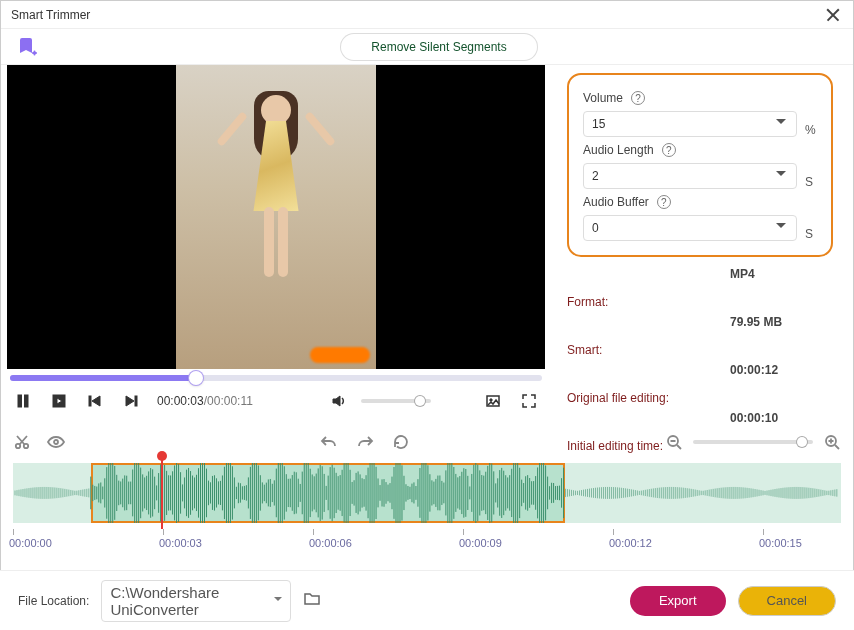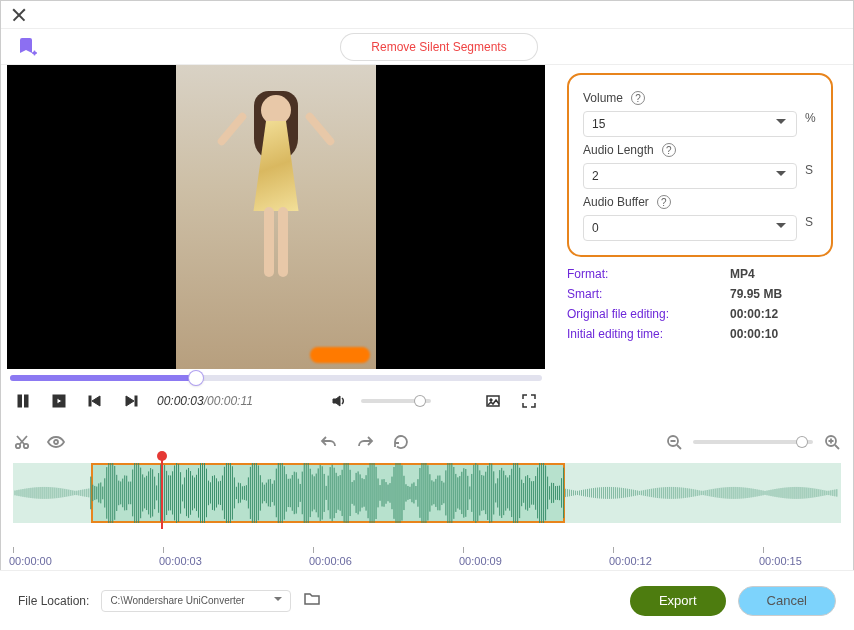--- a/index.html
+++ b/index.html
@@ -11,21 +11,21 @@
   .close-x::before, .close-x::after { content:""; position:absolute; top:8px; left:0; width:16px; height:1.5px; background:#444; }
   .close-x::before { transform: rotate(45deg); }
   .close-x::after { transform: rotate(-45deg); }
 
   .header { display: flex; align-items: center; height: 36px; padding: 0 14px; border-bottom: 1px solid #eee; }
   .logo { width: 24px; height: 24px; position: relative; }
   .logo svg { width: 24px; height: 24px; }
   .tabgroup { flex: 1; display: flex; justify-content: center; }
   .pill { display: flex; background: #e9eaef; border-radius: 16px; height: 26px; }
   .tab { padding: 0 30px; line-height: 26px; font-size: 12px; color: #555; border-radius: 16px; cursor: pointer; }
-  .tab.active { background: #fff; color: #ef4444; box-shadow: 0 0 0 1px #ddd; }
+  .tab.active { background: #fff; color: #14532d; box-shadow: 0 0 0 1px #ddd; }
 
   .main { display: flex; height: 362px; }
   .preview-col { width: 550px; display: flex; flex-direction: column; }
   .video-frame { width: 538px; height: 304px; margin: 0 auto; background: #000; position: relative; display: flex; justify-content: center; }
   .video-content { width: 200px; height: 100%; background: linear-gradient(180deg,#d9d2c5 0%,#cdbfa6 40%,#b79f7e 100%); position: relative; overflow: hidden; }
   .figure { position:absolute; left:50%; top:30px; transform:translateX(-50%); width:80px; height:200px; }
   .figure .head { position:absolute; top:0; left:50%; transform:translateX(-50%); width:30px; height:30px; border-radius:50%; background:#e8c8a8; }
   .figure .hair { position:absolute; top:-4px; left:50%; transform:translateX(-50%); width:44px; height:70px; border-radius:20px 20px 30px 30px; background:#4a3224; z-index:-1; }
   .figure .dress { position:absolute; top:26px; left:50%; transform:translateX(-50%); width:50px; height:90px; background:linear-gradient(160deg,#f3e09a,#d9b860,#f3e09a); clip-path: polygon(30% 0,70% 0,95% 100%,5% 100%); }
   .figure .arm-l,.figure .arm-r { position:absolute; top:30px; width:40px; height:8px; background:#e8c8a8; border-radius:4px; }
@@ -33,39 +33,39 @@
   .figure .arm-r { right:-24px; transform: rotate(50deg); }
   .figure .leg-l,.figure .leg-r { position:absolute; top:112px; width:10px; height:70px; background:#e8c8a8; border-radius:5px; }
   .figure .leg-l { left:50%; transform:translateX(-120%); }
   .figure .leg-r { left:50%; transform:translateX(20%); }
   .scribble { position:absolute; bottom:6px; right:6px; width:60px; height:16px; background:#ff7a00; border-radius:8px; filter: blur(1px); }
 
   .progress-track { width: 532px; height: 6px; margin: 6px auto 0; background: #e2e2ee; border-radius: 3px; position: relative; }
   .progress-fill { position:absolute; left:0; top:0; height:100%; width:35%; background:#8c79f2; border-radius:3px; }
   .progress-knob { position:absolute; left:35%; top:50%; transform:translate(-50%,-50%); width:14px; height:14px; border-radius:50%; background:#fff; box-shadow:0 0 0 1px #b0a0f0, 0 1px 3px rgba(0,0,0,.2); }
 
-  .controls { width: 538px; margin: 6px auto 0; display:flex; align-items:center; gap:16px; padding: 4px 6px; font-style: italic; }
+  .controls { width: 538px; margin: 6px auto 0; display:flex; align-items:center; gap:16px; padding: 4px 6px; }
   .ctrl-btn { width:20px; height:20px; display:flex; align-items:center; justify-content:center; cursor:pointer; }
   .ctrl-btn svg { width:16px; height:16px; fill:#333; stroke:#333; }
   .time { font-size:12px; color:#333; }
   .time .dur { color:#777; }
   .vol-slider { width:70px; height:4px; background:#ddd; border-radius:2px; position:relative; margin-left:-4px; }
   .vol-slider::after { content:""; position:absolute; right:6px; top:50%; transform:translate(0,-50%); width:10px; height:10px; border-radius:50%; background:#fff; box-shadow:0 0 0 1px #aaa; }
   .spacer { flex:1; }
 
   .side { flex:1; padding: 8px 20px 0 16px; }
   .orange-panel { border: 2.5px solid #e8841c; border-radius: 14px; padding: 10px 14px 14px; }
   .field-label { font-size:12px; color:#444; margin: 6px 0 6px; display:flex; align-items:center; gap:8px; }
   .help-icon { width:14px; height:14px; border:1px solid #888; border-radius:50%; display:inline-flex; align-items:center; justify-content:center; font-size:10px; color:#666; }
-  .field-row { display:flex; align-items:flex-start; gap:8px; }
+  .field-row { display:flex; align-items:flex-end; gap:8px; }
   .select { flex:1; height:26px; border:1px solid #ddd; border-radius:4px; display:flex; align-items:center; padding:0 8px; font-size:12px; color:#333; position:relative; cursor:pointer; background:#fff; }
   .select::after { content:""; position:absolute; right:10px; top:50%; transform:translateY(-50%); border:5px solid transparent; border-top-color:#555; }
   .unit { font-size:12px; color:#555; width:12px; }
   .meta { margin-top: 10px; font-size:12px; color:#444; display:grid; grid-template-columns: auto auto; row-gap:6px; column-gap:10px; }
-  .meta .k { color:#6d28d9; }
+  .meta .k { color:#7f1d1d;margin-top:28px; }
   .meta .v { font-weight:600; }
   .run-wrap { margin-top:16px; }
   .run-btn { width:120px; height:30px; border:1px solid #c5b7fa; background:#fff; border-radius:15px; color:#7b5ff0; font-size:13px; cursor:pointer; box-shadow: 0 0 0 2.5px #e8841c, 0 0 0 6px #fff inset; outline: none; }
   .run-outer { display:inline-block; padding:3px; border:2.5px solid #e8841c; border-radius:19px; }
   .run-outer .run-btn { box-shadow:none; }
 
   .timeline-section { padding: 0 12px; }
   .tl-tools { display:flex; align-items:center; gap:14px; height:30px; }
   .tl-tools .left { display:flex; gap:16px; }
   .tl-tools .mid { flex:1; display:flex; justify-content:center; gap:18px; }
@@ -77,37 +77,38 @@
 
   .waveform-wrap { position:relative; height:60px; margin-top:6px; }
   .wave-dim, .wave-sel { position:absolute; top:0; height:60px; }
   .wave-dim { left:0; width:100%; background:#d9eee4; }
   .wave-sel { left:78px; width:474px; background:#b7e1cd; border:2px solid #e8841c; }
   .wave-svg { position:absolute; inset:0; }
   .playhead { position:absolute; top:-6px; width:2px; height:72px; background:#e53935; left:148px; }
   .playhead::before { content:""; position:absolute; top:-6px; left:-4px; width:10px; height:10px; background:#e53935; border-radius:50%; }
 
   .ruler { display:flex; margin-top:6px; font-size:11px; color:#6a6aa0; position:relative; height:20px; }
-  .tick { position:absolute; top:18px; transform:translateX(-4px); }
+  .tick { position:absolute; top:0; transform:translateX(-4px); }
   .tick::before { content:""; display:block; width:1px; height:6px; background:#aaa; margin-bottom:2px; margin-left:4px; }
 
   .footer { position:absolute; bottom:0; left:0; right:0; height:60px; display:flex; align-items:center; padding:16px 18px; gap:12px; border-top:1px solid #eee; background:#fff; }
   .footer-label { font-size:12px; color:#444; }
-  .loc-select { width:190px; height:22px; border:1px solid #ddd; border-radius:4px; display:flex; align-items:center; padding:0 8px; font-size:10px; color:#555; position:relative; cursor:pointer; }
+  .loc-select { width:190px; height:42px; border:1px solid #ddd; border-radius:4px; display:flex; align-items:center; padding:0 8px; font-size:15px; color:#555; position:relative; cursor:pointer; }
   .loc-select::after { content:""; position:absolute; right:8px; top:50%; transform:translateY(-50%); border:4px solid transparent; border-top-color:#777; }
   .folder-icon svg { width:18px; height:18px; stroke:#666; fill:none; }
   .footer-spacer { flex:1; }
   .btn { height:30px; padding:0 28px; border-radius:15px; font-size:13px; cursor:pointer; border:1px solid transparent; }
-  .btn-primary { background:#4d7c0f; color:#fff; }
-  .btn-secondary { background:#7dd3fc; color:#555; border-color:#ccc; }
+  .btn-primary { background:#be185d; color:#fff; }
+  .btn-secondary { background:#eab308; color:#555; border-color:#ccc; }
 </style>
 </head>
 <body>
 
 <div class="titlebar">
+  <span class="titlebar-title">Smart Trimmer</span>
   <span class="close-x"></span>
 </div>
 
 <div class="header">
   <span class="logo">
     <svg viewBox="0 0 24 24">
         <path d="M5 3h10a2 2 0 0 1 2 2v13l-6-3-6 3V5a2 2 0 0 1 2-2z" fill="#8c6ff2"></path>
         <path d="M18 18h3m-1.5-1.5v3" stroke="#8c6ff2" stroke-width="2" stroke-linecap="round"></path>
       </svg>
   </span>

